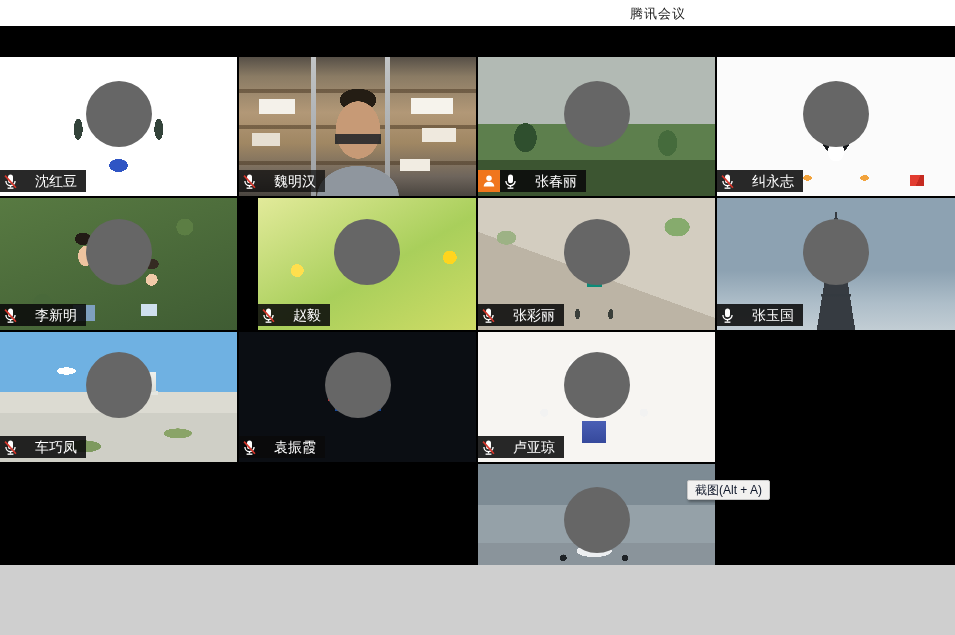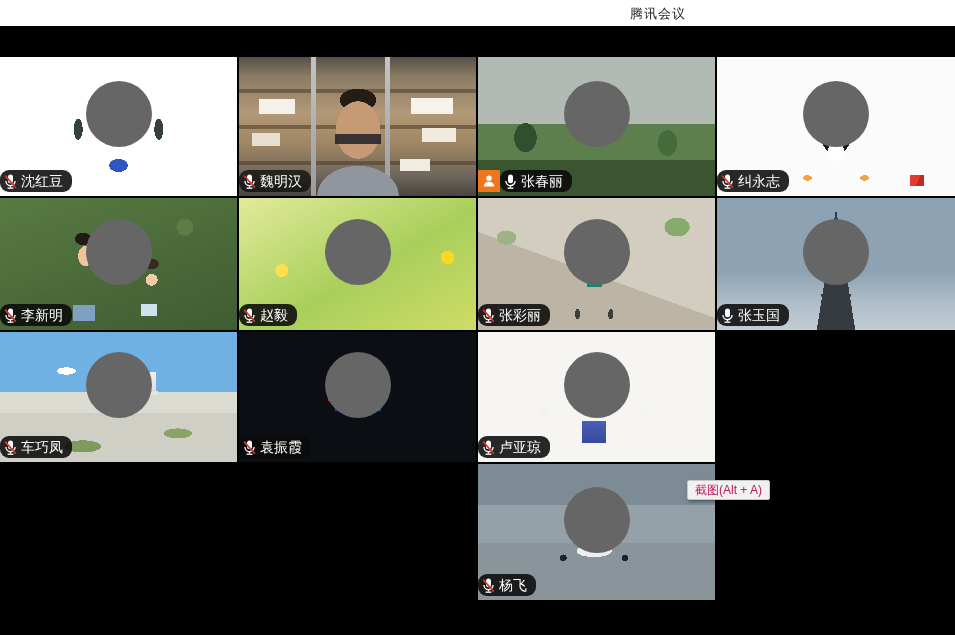--- a/index.html
+++ b/index.html
@@ -1,37 +1,37 @@
 <!DOCTYPE html>
 <html><head>
 <meta charset="utf-8">
 <style>
   html,body{margin:0;padding:0;background:#cfcfcf;}
   *{box-sizing:border-box;}
-  .screen{position:relative;width:955px;height:635px;background:#000;overflow:hidden;
+  .screen{position:relative;width:955px;height:565px;background:#000;overflow:hidden;
           font-family:"Liberation Sans","DejaVu Sans",sans-serif;}
   
   .titlebar{position:absolute;left:0;top:0;width:955px;height:26px;background:#ffffff;}
   .titlebar .wtitle{position:absolute;left:630px;top:5px;font-size:13px;color:#1d1d1d;letter-spacing:1px;}
   
   .stage{position:absolute;left:0;top:57px;display:grid;
          grid-template-columns:237px 237px 237px 238px;
          grid-template-rows:139px 132px 130px 136px;
          gap:2px;}
   .tile{position:relative;background:#292b2d;overflow:hidden;}
   .tile.is-active{box-shadow:inset 0 0 0 2px #1fc73e;}
   
   .avatar{position:absolute;left:50%;top:41%;width:66px;height:66px;margin:-33px 0 0 -33px;
           border-radius:50%;background:#666;}
   
   .labelrow{position:absolute;left:0;bottom:4px;display:flex;align-items:flex-end;z-index:3;}
   .badge{display:none;width:22px;height:22px;background:#f0761d;align-items:center;justify-content:center;}
   .tile.has-badge .badge{display:flex;}
   .label{height:22px;background:rgba(10,10,10,0.88);display:flex;align-items:center;
-         padding:0 9px 0 3px;gap:3px;border-radius:9px;}
+         padding:0 9px 0 3px;gap:17px;}
   .t-video .label{background:rgba(8,8,8,0.72);}
   .pname{color:#ffffff;font-size:14px;white-space:nowrap;line-height:22px;}
   
   .mic svg{display:block;}
   .m-body{fill:#fff;}
   .m-arc,.m-stem,.m-base{stroke:#fff;fill:none;}
   .m-slash{display:none;stroke:#d7362b;}
   .mic-muted .m-slash{display:block;}
   .mic-speaking .m-body{fill:#1fc73e;}
   .mic-speaking .m-arc,.mic-speaking .m-stem,.mic-speaking .m-base{stroke:#1fc73e;}
@@ -161,21 +161,21 @@
   .ak-white-sports-car{background:
     radial-gradient(19px 6.5px at 49% 64%,#eceef0 92%,rgba(236,238,240,0) 93%),
     radial-gradient(11px 5px at 46% 56%,#cdd3d8 88%,rgba(205,211,216,0) 89%),
     radial-gradient(circle 3.5px at 36% 69%,#1e2226 95%,rgba(30,34,38,0) 96%),
     radial-gradient(circle 3.5px at 62% 69%,#1e2226 95%,rgba(30,34,38,0) 96%),
     linear-gradient(#68737b,#68737b) 50% 31%/46px 9px no-repeat,
     linear-gradient(180deg,#7d8b94 0 30%,#95a1a8 30% 58%,#8a949b 58% 100%);}
   
   .tooltip{position:absolute;left:687px;top:480px;height:20px;z-index:20;
            background:#f2f1f0;border:1px solid #c6c6c6;border-radius:2px;
-           padding:0 7px;font-size:12px;line-height:18px;color:#be185d;
+           padding:0 7px;font-size:12px;line-height:18px;color:#0f172a;
            box-shadow:1px 2px 3px rgba(0,0,0,0.35);white-space:nowrap;}
 </style>
 </head>
 <body>
 
 <div class="screen">
   <div class="titlebar">
     <span class="wtitle">腾讯会议</span>
   </div>
 
@@ -274,21 +274,21 @@
             <path class="m-arc" d="M3.5 9.5 a5.5 5.5 0 0 0 11 0" stroke-width="1.6"></path>
             <line class="m-stem" x1="9" y1="15" x2="9" y2="17.2" stroke-width="1.6"></line>
             <line class="m-base" x1="5.5" y1="18" x2="12.5" y2="18" stroke-width="1.6"></line>
             <line class="m-slash" x1="2.5" y1="3" x2="15.5" y2="17.5" stroke-width="2"></line>
           </svg>
         </span>
         <span class="pname">李新明</span>
       </span>
     </div>
   </div>
-      <div class="tile t-avatar ak-sunflower mic-muted" style="grid-area: 2 / 2;">
+      <div class="tile t-avatar ak-sunflower mic-muted" style="grid-area: 2 / 2; margin-left: 19px;">
 
     <div class="avatar"></div>
     <div class="labelrow">
 
       <span class="label">
         <span class="mic">
           <svg width="15" height="17" viewBox="0 0 18 20">
             <rect class="m-body" x="6" y="1.5" width="6" height="10.5" rx="3"></rect>
             <path class="m-arc" d="M3.5 9.5 a5.5 5.5 0 0 0 11 0" stroke-width="1.6"></path>
             <line class="m-stem" x1="9" y1="15" x2="9" y2="17.2" stroke-width="1.6"></line>

